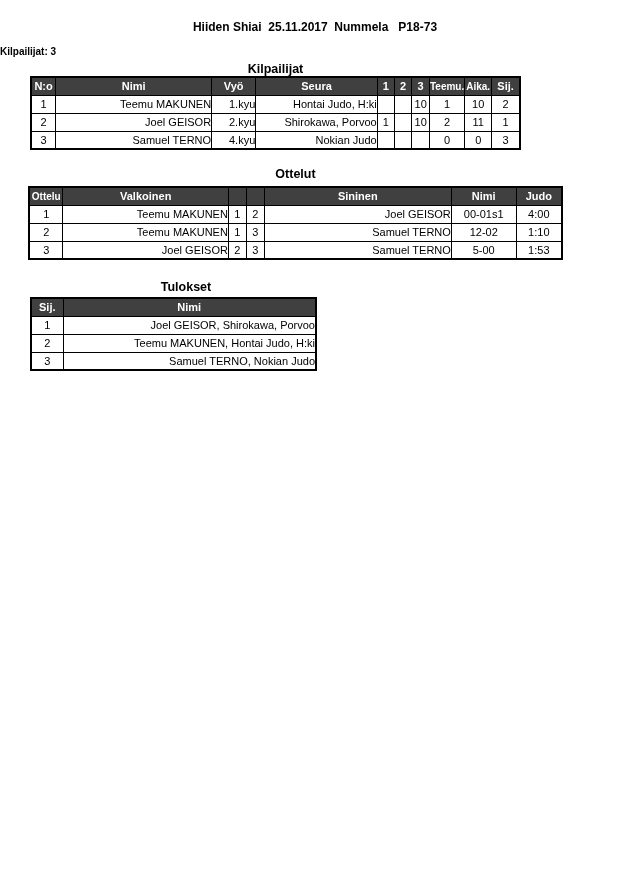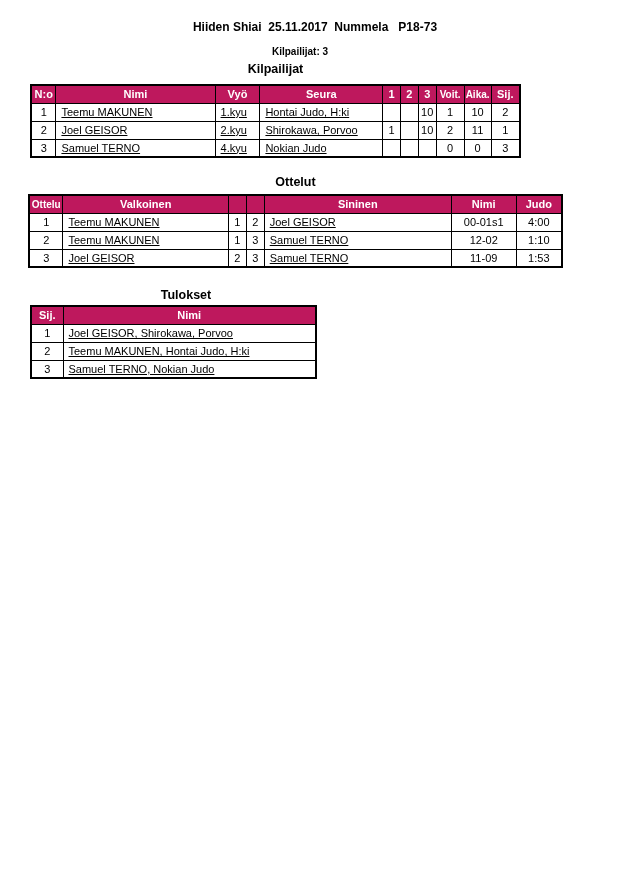--- a/index.html
+++ b/index.html
@@ -10,34 +10,34 @@
   .title {
     padding-top:20px;
     text-align:center;
     font-size:12px;
     font-weight:bold;
     white-space:pre;
   }
   .count {
     margin-top:12px;
     padding-right:30px;
-    text-align:center;
+    text-align:left;
     font-size:10px;
     font-weight:bold;
   }
 
   .sec { }
   .sec h2 {
     font-size:12.5px;
     font-weight:bold;
     text-align:center;
   }
 
   .sec-kilpailijat { margin:5px 0 0 30px; width:491px; }
-  .sec-kilpailijat h2 { margin-bottom:8px; }
+  .sec-kilpailijat h2 { }
   .sec-ottelut { margin:17px 0 0 28px; width:535px; }
   .sec-ottelut h2 { margin-bottom:5px; }
   .sec-tulokset { margin:20px 0 0 30px; width:312px; }
   .sec-tulokset h2 { margin-bottom:3px; }
 
   table {
     border-collapse:collapse;
     table-layout:fixed;
     border:2px solid #000;
   }
@@ -45,26 +45,26 @@
     border:1px solid #000;
     font-size:11px;
     height:18px;
     white-space:nowrap;
     overflow:hidden;
     padding:0;
     text-align:center;
     vertical-align:middle;
   }
   thead th {
-    background:#be185d;
+    background:#404040;
     color:#fff;
     font-weight:bold;
     border-color:#000;
   }
-  .al { text-align:left; padding-left:5px;text-decoration:underline; }
+  .al { text-align:right; padding-left:5px; }
   .th-small { font-size:10px; }
 </style>
 </head>
 <body>
 
 <div class="page">
 
   <div class="title">Hiiden Shiai  25.11.2017  Nummela   P18-73</div>
   <div class="count">Kilpailijat: 3</div>
 
@@ -85,21 +85,21 @@
       </colgroup>
       <thead>
         <tr>
           <th>N:o</th>
           <th>Nimi</th>
           <th>Vyö</th>
           <th>Seura</th>
           <th>1</th>
           <th>2</th>
           <th>3</th>
-          <th class="th-small">Voit.</th>
+          <th class="th-small">Teemu.</th>
           <th class="th-small">Aika.</th>
           <th>Sij.</th>
         </tr>
       </thead>
       <tbody>
         <tr>
           <td>1</td>
           <td class="al">Teemu MAKUNEN</td>
           <td class="al">1.kyu</td>
           <td class="al">Hontai Judo, H:ki</td>
@@ -179,21 +179,21 @@
           <td class="al">Samuel TERNO</td>
           <td>12-02</td>
           <td>1:10</td>
         </tr>
         <tr>
           <td>3</td>
           <td class="al">Joel GEISOR</td>
           <td>2</td>
           <td>3</td>
           <td class="al">Samuel TERNO</td>
-          <td>11-09</td>
+          <td>5-00</td>
           <td>1:53</td>
         </tr>
       </tbody>
     </table>
   </section>
 
   <section class="sec sec-tulokset">
     <h2>Tulokset</h2>
     <table>
       <colgroup>

